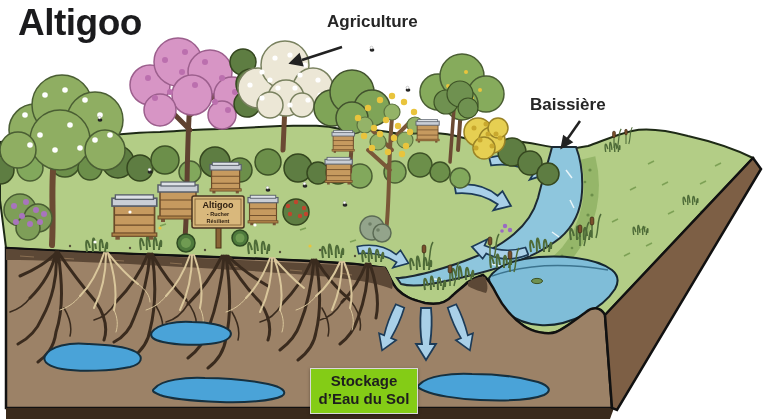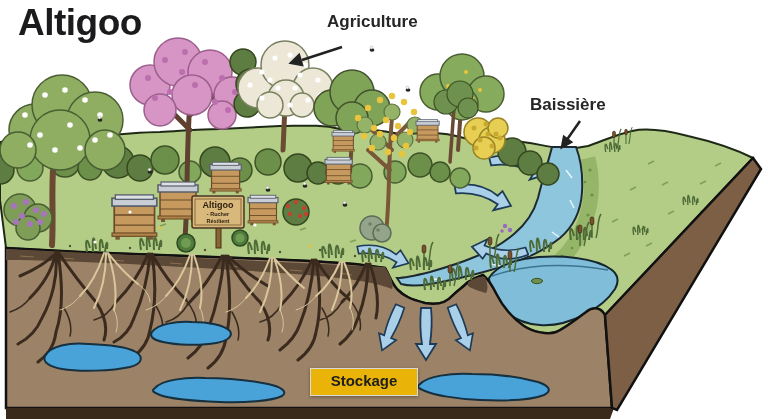--- a/index.html
+++ b/index.html
@@ -3,21 +3,21 @@
 <meta charset="utf-8">
 <style>
   html,body{margin:0;padding:0;background:#fff;}
   body{width:768px;height:419px;overflow:hidden;font-family:"Liberation Sans",sans-serif;}
   .stage{position:relative;width:768px;height:419px;background:#fff;}
   .stage svg{position:absolute;left:0;top:0;}
   .title{position:absolute;left:18px;top:2px;font-size:37px;font-weight:800;color:#1b1b1d;letter-spacing:-.5px;}
   .lbl{position:absolute;font-weight:700;color:#262626;line-height:1.16;text-align:left;}
   .lbl.agri{left:327px;top:12px;width:146px;font-size:17px;}
   .lbl.bais{left:530px;top:95px;width:116px;font-size:17px;}
-  .callout{position:absolute;left:310px;top:368px;width:102px;background:#eab308;border:1px solid #d9d9d9;
+  .callout{position:absolute;left:310px;top:368px;width:102px;background:#84cc16;border:1px solid #d9d9d9;
            box-shadow:0 1px 3px rgba(0,0,0,.35);padding:3px 2px 5px;text-align:center;
            font-weight:700;font-size:15px;line-height:1.2;color:#1e1e1e;}
 </style>
 </head>
 <body>
 
 <div class="stage">
 <svg width="768" height="419" viewBox="0 0 768 419" xmlns="http://www.w3.org/2000/svg" xmlns:xlink="http://www.w3.org/1999/xlink">
   <defs>
     <g id="arrCurve">
@@ -489,14 +489,15 @@
   <div class="lbl agri">
     <div>Agriculture</div>
   </div>
 
   <div class="lbl bais">
     <div>Baissière</div>
   </div>
 
   <div class="callout">
     <div>Stockage</div>
+    <div>d’Eau du Sol</div>
   </div>
 </div>
 
 </body></html>

